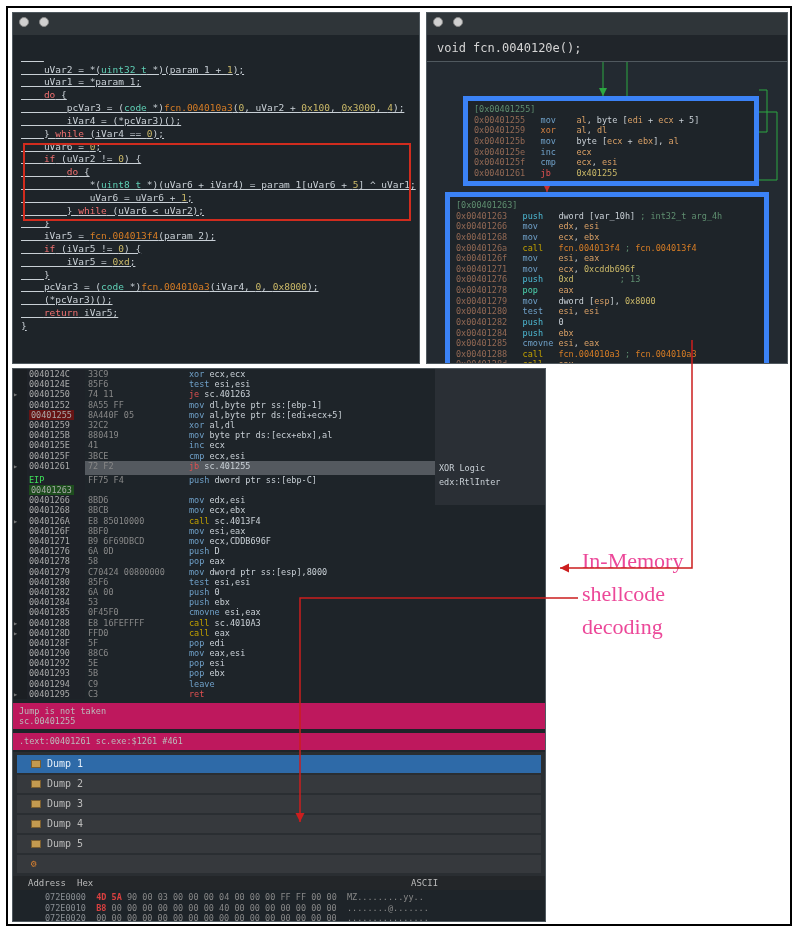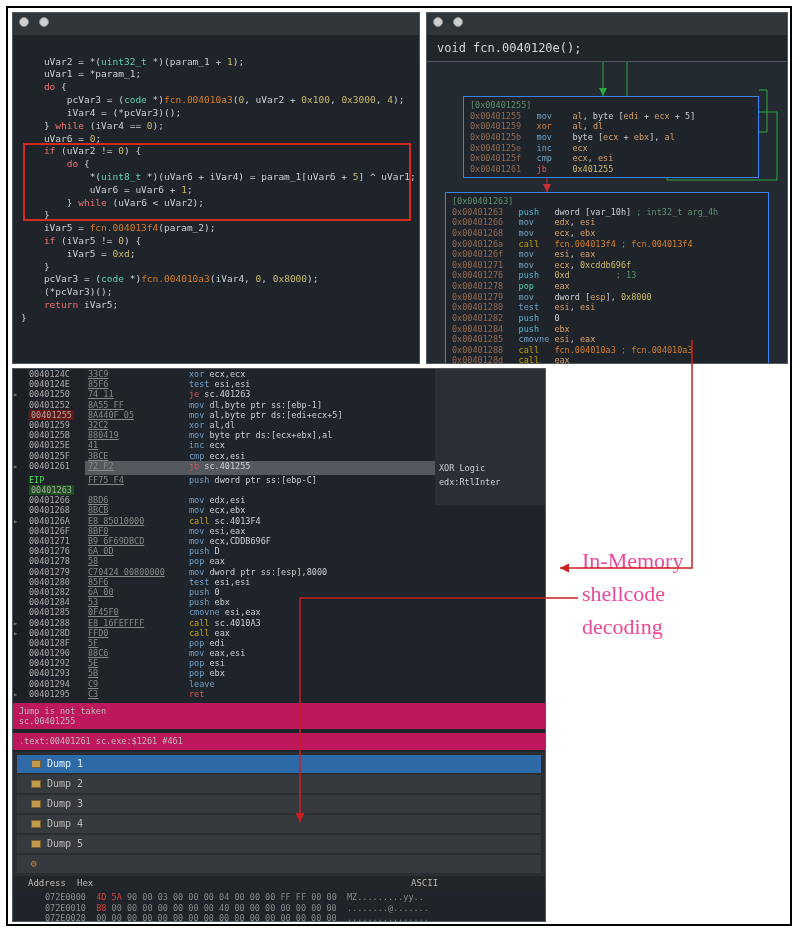--- a/index.html
+++ b/index.html
@@ -29,21 +29,21 @@
   color: #c9d0d6;
   overflow: hidden;
 }
 .pane-tl { top: 4px; left: 4px; width: 408px; height: 352px; }
 .pane-tr { top: 4px; left: 418px; width: 362px; height: 352px; }
 .pane-b  { top: 360px; left: 4px; width: 534px; height: 554px; }
 
 .dot-row { padding: 4px 6px; background: #2f3539; }
 .wdot { display:inline-block; width:10px; height:10px; border-radius:50%; background:#d0d0d0; margin-right:4px; border:1px solid #888;}
 
-.code-area { padding: 8px 8px; white-space: pre; }
+.code-area { padding: 16px 8px; white-space: pre; text-decoration: underline; }
 .kw    { color:#f07070; }   
 .type  { color:#5fcfb5; }   
 .fn    { color:#d77d25; }   
 .num   { color:#cbb968; }   
 .addr  { color:#936954; }
 .reg   { color:#d9a066; }
 .cmt   { color:#5f8f70; }
 
 .highlight-box {
   border: 2px solid #d12c1e;
@@ -52,51 +52,51 @@
   pointer-events:none;
 }
 
 
 .fn-title {
   background:#20252a; padding:5px 10px; font-size:12px; color:#d5d5d5;
   border-bottom:1px solid #50595f;
 }
 .graph-area { position:relative; height:312px; padding:0; background:#232a31; }
 .gbox {
-  position:absolute; border:1px solid #3b82f6; background:#1e2429;
+  position:absolute; border:5px solid #3b82f6; background:#1e2429;
   padding:3px 6px; white-space:pre; font-size:8.5px; line-height:1.25;
 }
 .gbox1 { top:34px; left:36px; width:296px; }
 .gbox2 { top:130px; left:18px; width:324px; }
 
 
 .dbg { font-size:8.5px; line-height:1.2; }
 .dbg .row { display:flex; }
 .dbg .gutter { width:14px; background:#1b1f23; }
 .dbg .addrcol { width:58px; color:#aaa; background:#1e2228; padding-left:2px;}
-.dbg .bytescol { width:100px; color:#888; padding-left:3px;text-decoration:underline;}
+.dbg .bytescol { width:100px; color:#888; padding-left:3px;}
 .dbg .asmcol { flex:1; padding-left:4px; }
 .dbg .side { width:110px; background:#2a2f35; padding:2px 4px;}
 .hi-red { background:#661414; display:inline-block; padding:0 2px;}
 .hi-grn { background:#1d4d1d; display:inline-block; padding:0 2px;}
 .band { background:#54595f; }
 .sel-green { color:#3fe05a; }
 
 .status { background:#be185d; padding:3px 6px; color:#bbb; margin-top:4px;}
 
 .tabbar { display:flex; background:#2a2e32; padding:3px 4px; gap:2px; margin-top:2px;flex-direction:column;}
 .tab { background:#36393d; color:#bcbcbc; padding:3px 14px; font-size:10px; display:flex; align-items:center; gap:6px;}
 .tab.active { background:#2e6aa8; color:#e5effa;}
 .tab .ticon { display:inline-block; width:10px; height:8px; background:#c39a50; border:1px solid #7a5e30;}
 
 .hex-head { display:flex; background:#232629; padding:2px 4px; color:#bbb; font-size:9px;}
 .hex-head .c1 { width:60px;text-align:center;} .hex-head .c2 { flex:1;} .hex-head .c3 { width:130px;}
 .hex-body { white-space:pre; padding:2px 4px; font-size:8.5px; color:#888;}
 .hex-addr { color:#8a8f94;margin-left:28px;}
-.hex-hi { color:#d84040;}
+.hex-hi { color:#d84040;font-weight:bold;}
 
 .label-right {
   position:absolute; top:536px; left:574px; width:198px;
   font-family: Georgia, serif; font-size:22px; color:#ec4899; line-height:1.5;
 }
 
 svg.connector { position:absolute; top:0; left:0; pointer-events:none; }
 .asm-mov {color:#6fa0c8;}
 .asm-xor {color:#d48040;}
 .asm-call{color:#c0a000;}

